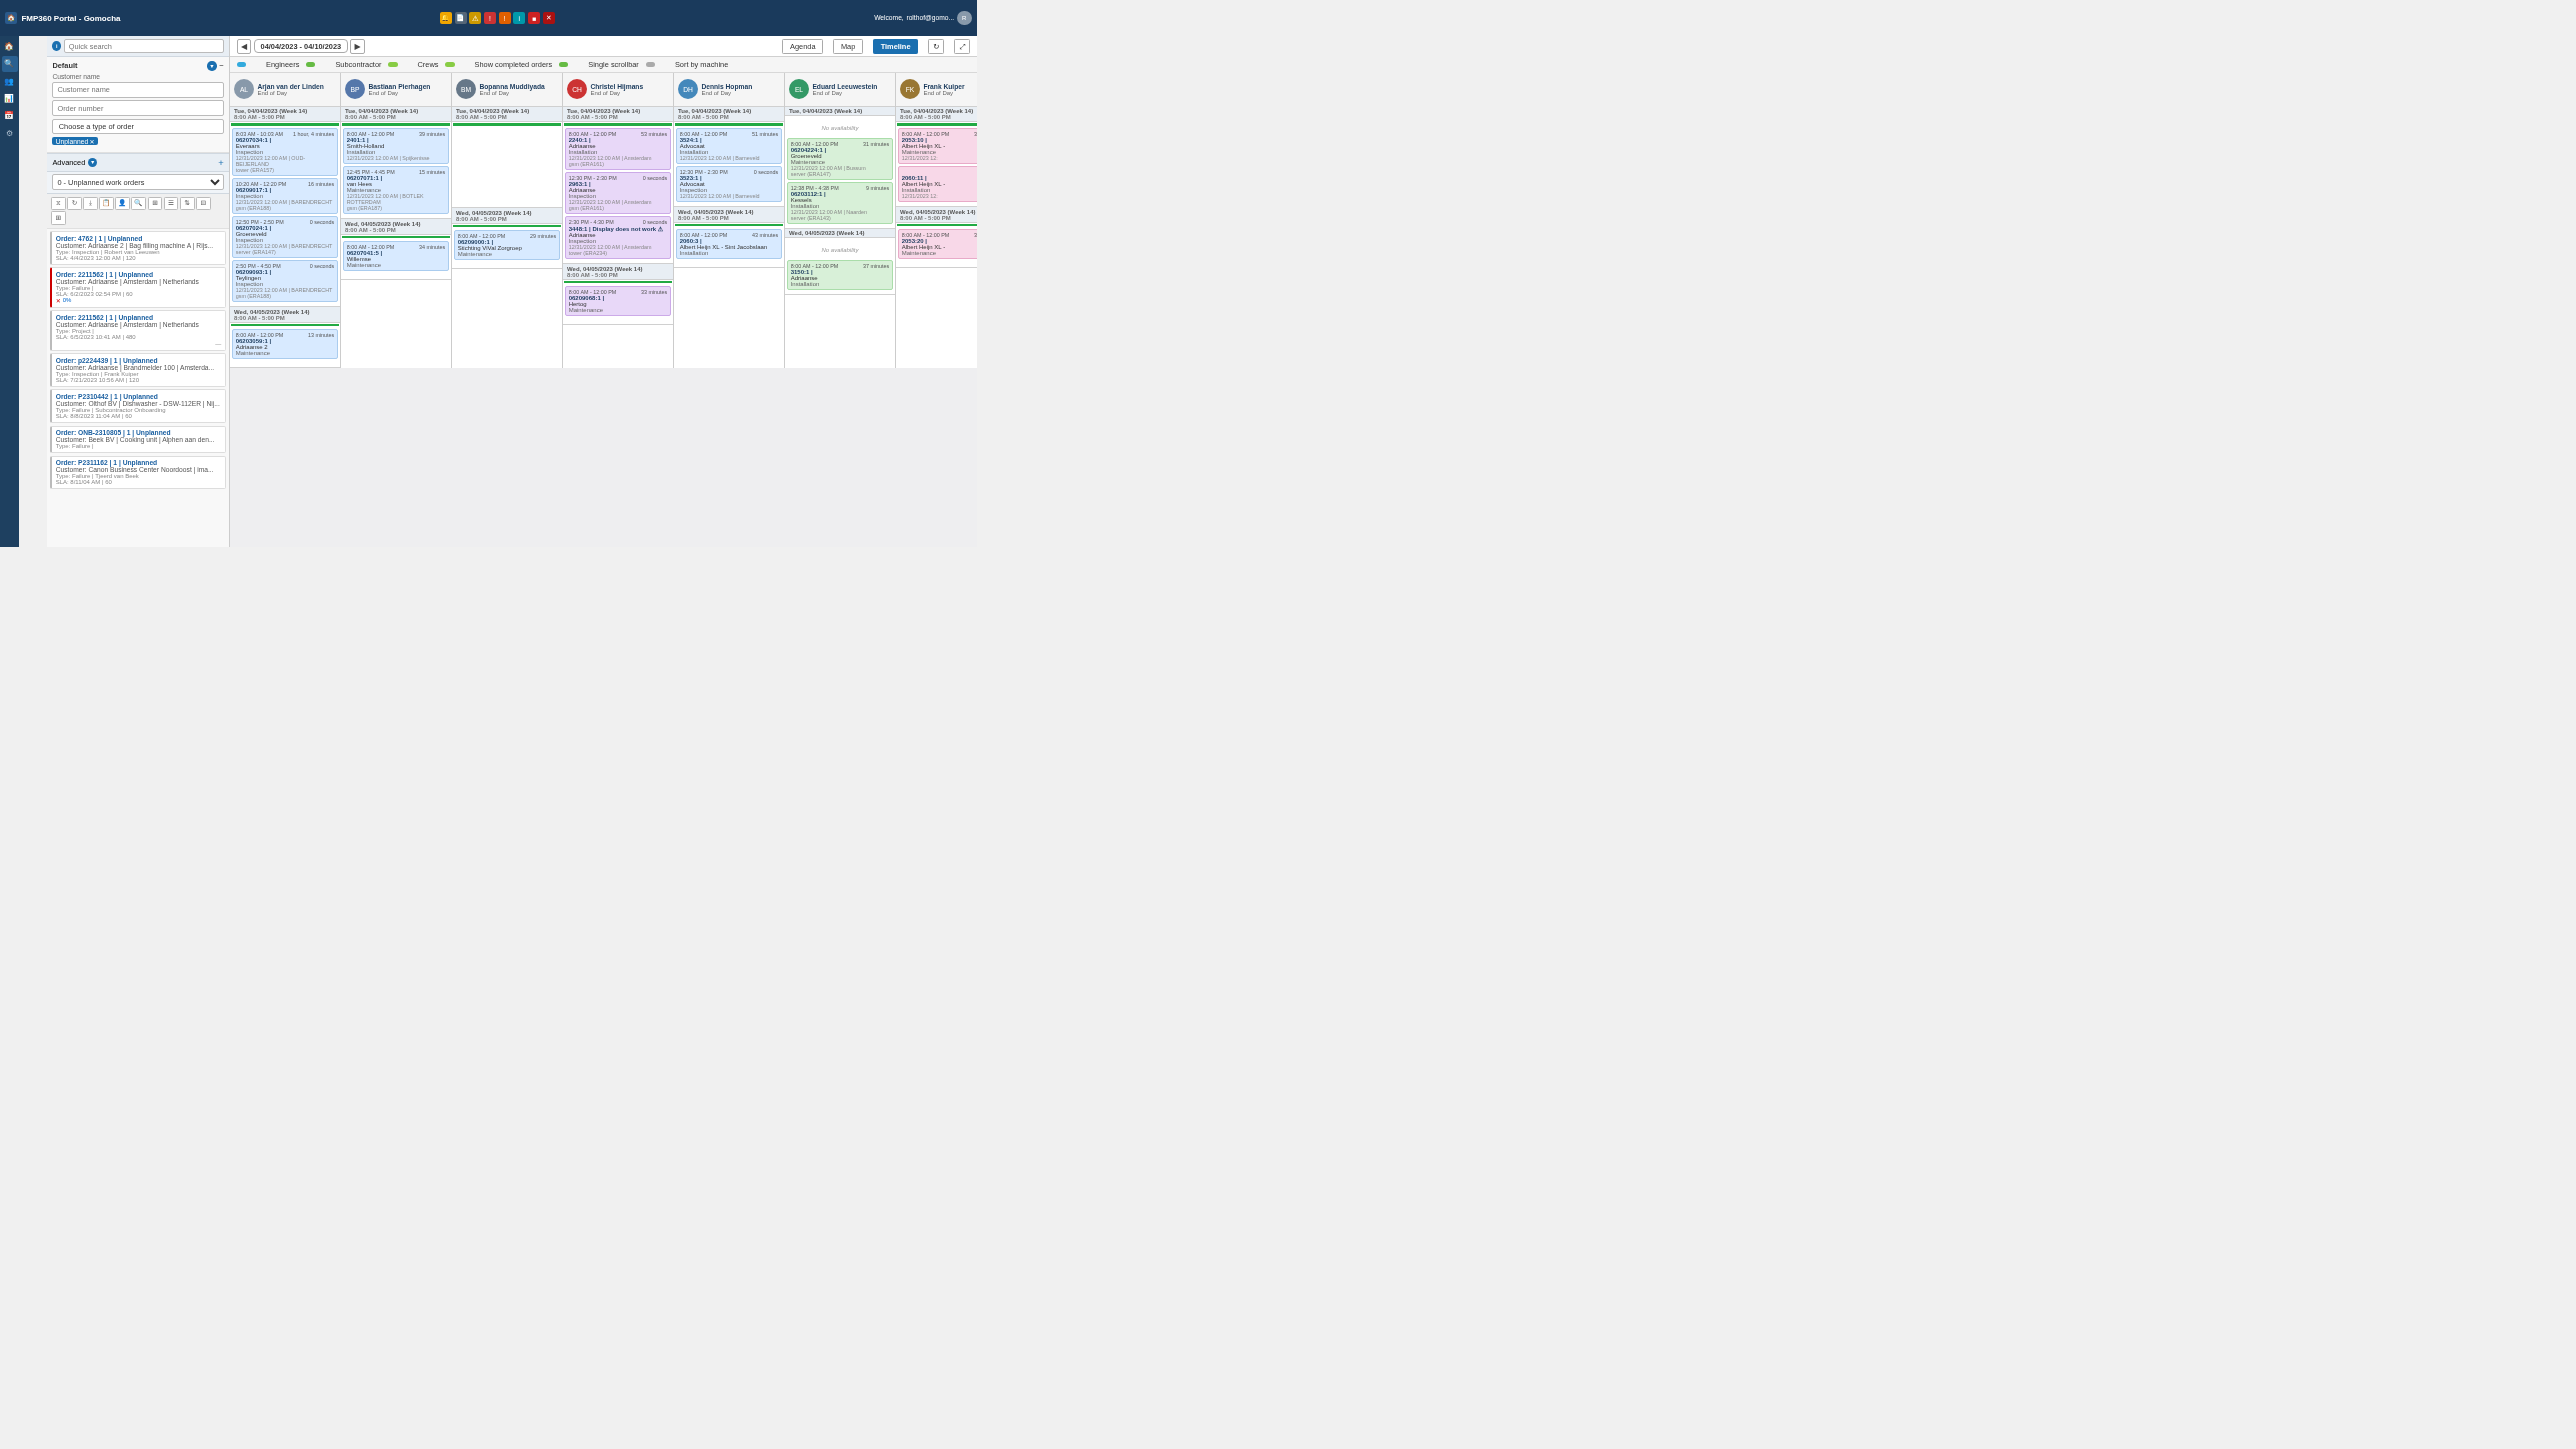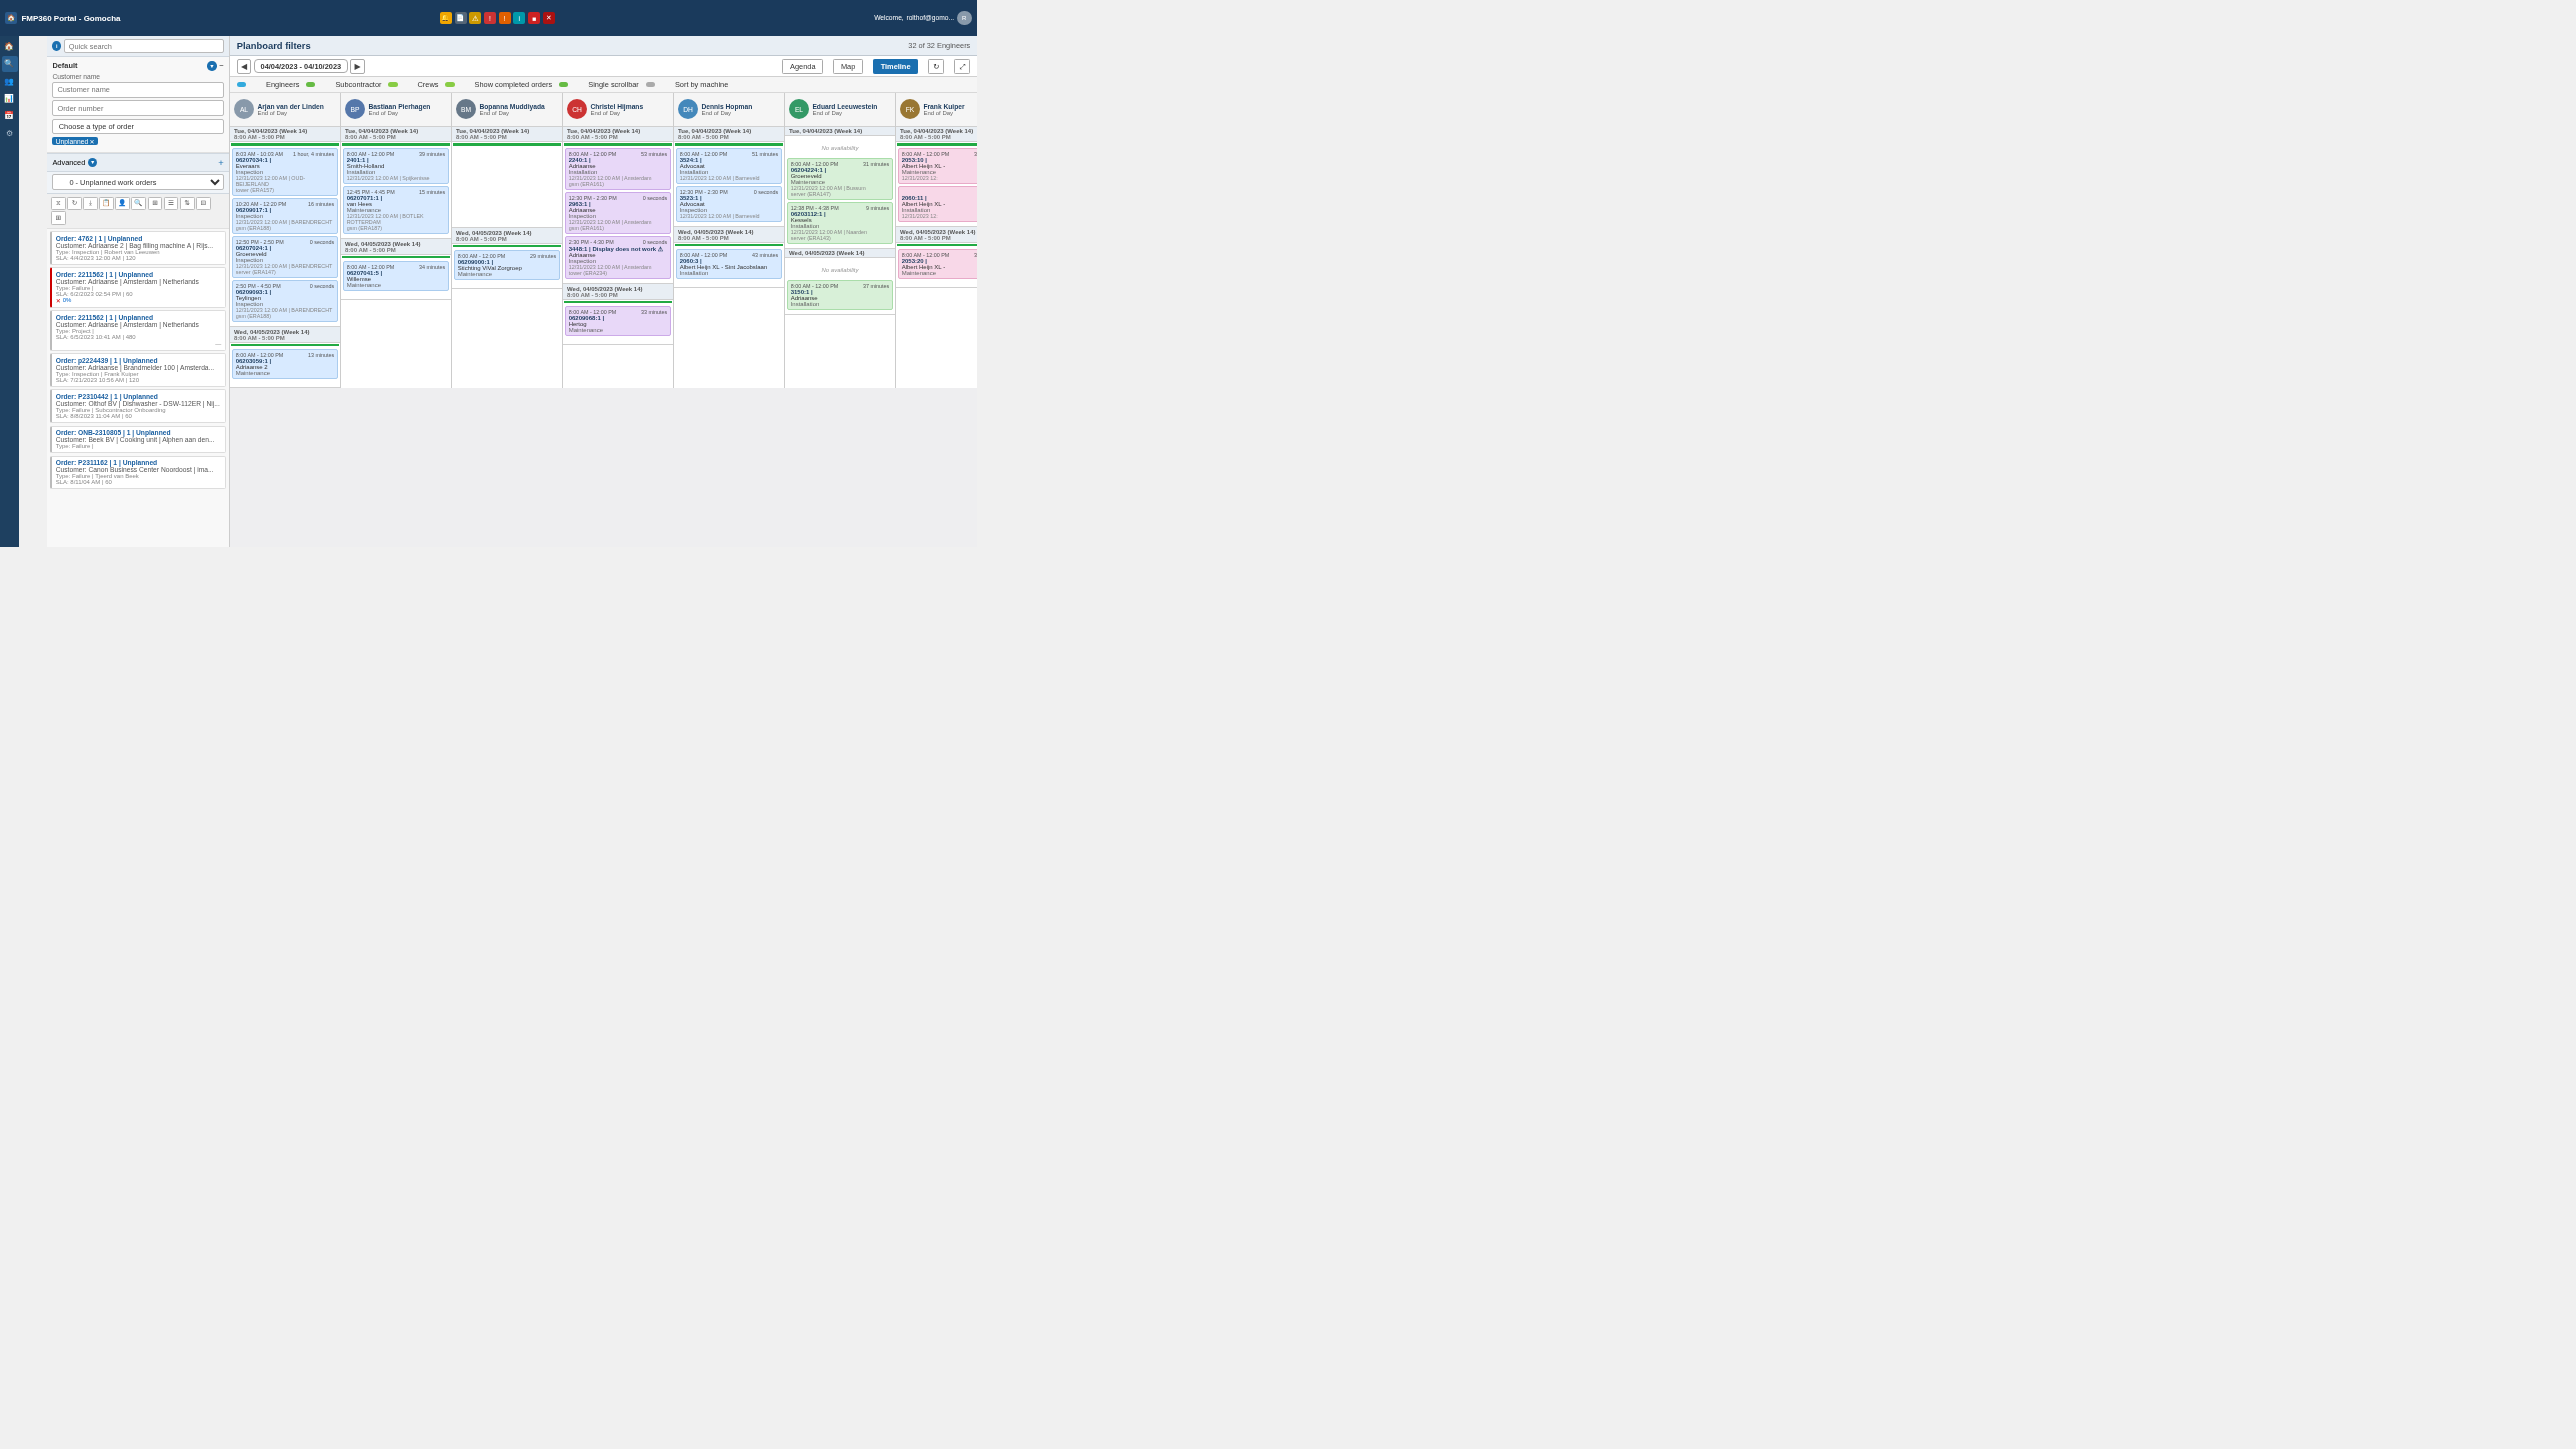--- a/index.html
+++ b/index.html
@@ -104,21 +104,21 @@
       border-bottom: 0.7px solid #d0d8e0;
     }
 
     .unplanned-select {
       width: 100%;
       height: 16px;
       border: 0.7px solid #bbbbbb;
       border-radius: 2px;
       background: white;
       font-size: 7.4px;
-      padding: 0 12px;
+      padding: 0 0;
       color: #333;
     }
 
     .toolbar-row {
       display: flex;
       align-items: center;
       gap: 1.3px;
       padding: 2.7px 4px;
       background: #f0f0f0;
       border-bottom: 0.7px solid #e0e0e0;
@@ -576,24 +576,20 @@
       <button class="page-btn">◀</button>
       <input class="page-input" type="text" value="1" style="">
       <button class="page-btn">▶</button>
       <button class="page-btn">▶|</button>
       <span>1-50 / 805</span>
     </div>
   </div>
 
   <div class="right-content">
 
-    <div class="planner-topbar">
-      <span class="planner-title">Planboard filters</span>
-      <span class="engineer-count">32 of 32 Engineers</span>
-    </div>
 
     <div class="date-nav">
       <div class="date-range-btn">
         <button class="date-nav-arrow">◀</button>
         <span class="date-label">04/04/2023 - 04/10/2023</span>
         <button class="date-nav-arrow">▶</button>
       </div>
       <div class="view-toggle">
         <button class="view-btn">Agenda</button>
         <button class="view-btn">Map</button>

